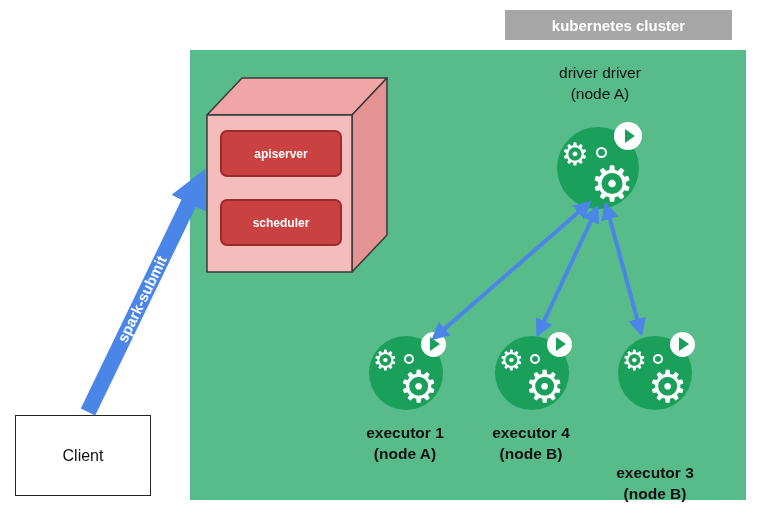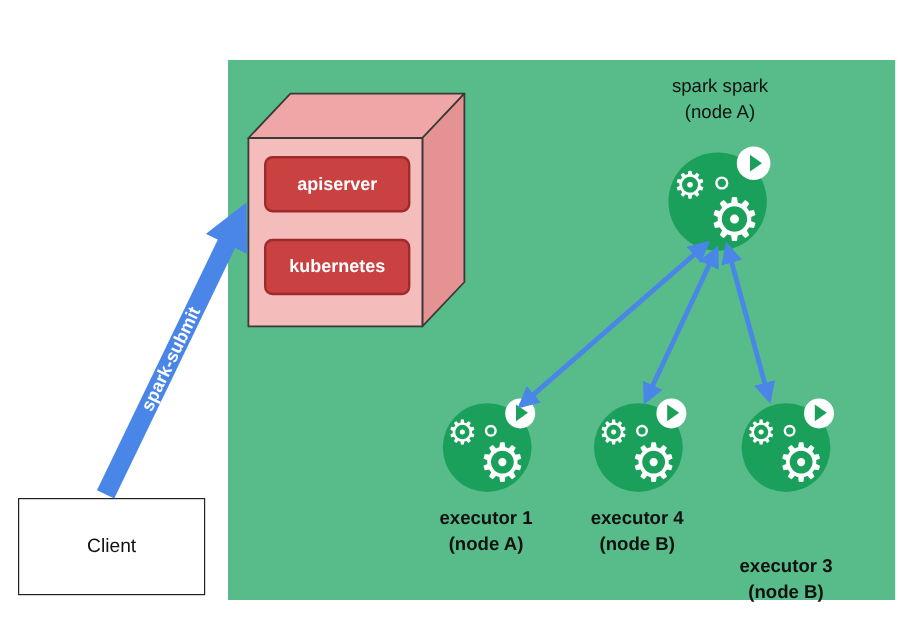--- a/index.html
+++ b/index.html
@@ -17,21 +17,21 @@
   .cluster-bg{
     position:absolute;left:190px;top:50px;width:556px;height:450px;
     background:#57bb8a;z-index:1;
   }
   
   .cube{position:absolute;left:200px;top:70px;z-index:2;}
   
   .red-box{
     position:absolute;width:122px;height:47px;background:#c94141;
     border:2px solid #9e2b2b;border-radius:7px;box-sizing:border-box;
-    color:#ffffff;font-weight:bold;font-size:15px;
+    color:#ffffff;font-weight:bold;font-size:12px;
     display:flex;align-items:center;justify-content:center;z-index:3;
   }
   .apiserver{left:220px;top:130px;}
   .scheduler{left:220px;top:199px;}
   
   .spark-icon{
     position:absolute;width:var(--s);height:var(--s);border-radius:50%;
     background:#1ba05c;z-index:3;
   }
   .icon-lg{--s:82px;left:557px;top:127px;}
@@ -59,51 +59,52 @@
   
   .node-label{
     position:absolute;text-align:center;font-size:15.5px;line-height:21px;
     color:#111;z-index:3;
   }
   .driver-label{left:515px;top:62px;width:170px;}
   .exec-label{top:422px;width:140px;font-weight:bold;}
   .exec1{left:335px;} .exec2{left:461px;} .exec3{left:585px;margin-top:40px;}
   
   .client-box{
-    position:absolute;left:15px;top:415px;width:156px;height:81px;
+    position:absolute;left:15px;top:415px;width:136px;height:81px;
     background:#ffffff;border:1.5px solid #222222;box-sizing:border-box;
     display:flex;align-items:center;justify-content:center;
     font-size:16px;color:#111;z-index:3;
   }
   
   .arrows{position:absolute;left:0;top:0;z-index:4;pointer-events:none;}
   .submit-label{
     fill:#ffffff;font-weight:bold;font-size:15px;
     font-family:"Liberation Sans", sans-serif;
   }
 </style>
 </head>
 <body>
 
 <div class="canvas">
 
+  <div class="k8s-label">kubernetes cluster</div>
 
   <div class="cluster-bg"></div>
 
   <svg class="cube" width="195" height="210" viewBox="0 0 195 210">
     <polygon points="7,45 152,45 187,8 42,8" fill="#f0a6a6" stroke="#3a3a3a" stroke-width="1.5" stroke-linejoin="round"></polygon>
     <polygon points="152,45 187,8 187,165 152,202" fill="#e59292" stroke="#3a3a3a" stroke-width="1.5" stroke-linejoin="round"></polygon>
     <polygon points="7,45 152,45 152,202 7,202" fill="#f5bcbc" stroke="#3a3a3a" stroke-width="1.5" stroke-linejoin="round"></polygon>
   </svg>
 
   <div class="red-box apiserver">apiserver</div>
-  <div class="red-box scheduler">kubernetes</div>
+  <div class="red-box scheduler">scheduler</div>
 
   <div class="node-label driver-label">
-    <div>spark spark</div>
+    <div>driver driver</div>
     <div>(node A)</div>
   </div>
 
   <div class="spark-icon icon-lg">
     <span class="gear gear-big">⚙</span>
     <span class="gear gear-small">⚙</span>
     <span class="ring"></span>
     <span class="play">
         <span class="tri"></span>
       </span>

